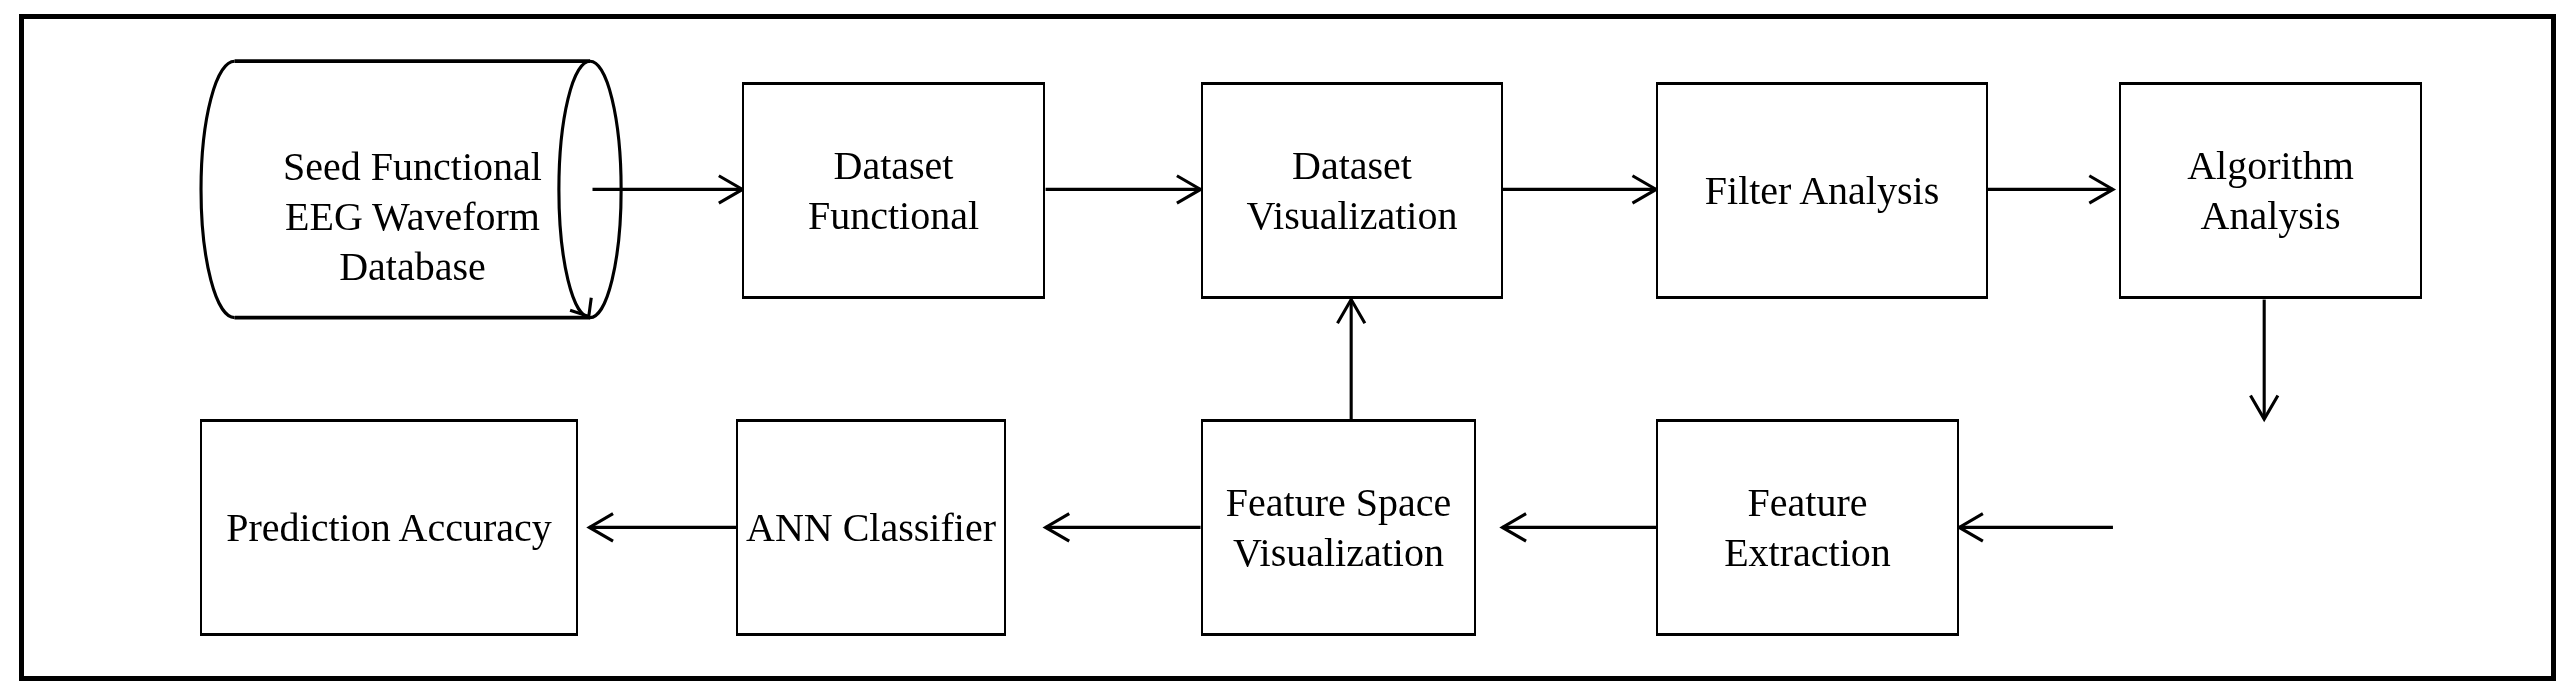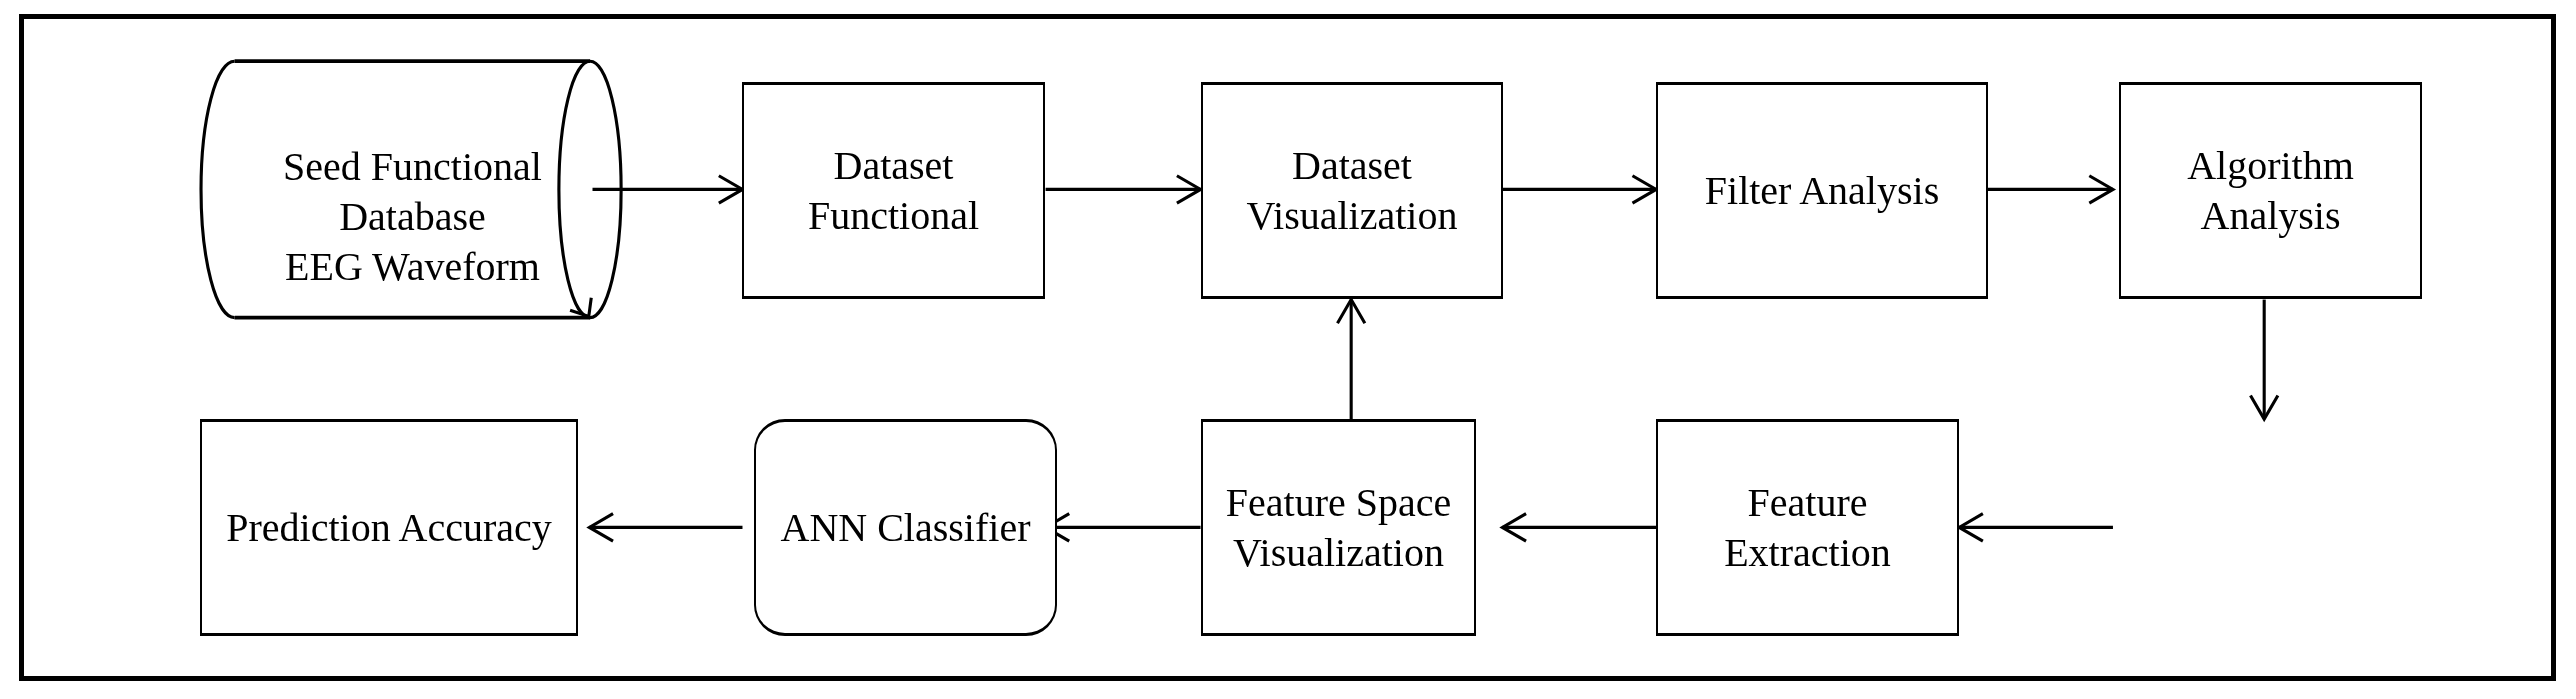--- a/index.html
+++ b/index.html
@@ -64,21 +64,21 @@
   }
   .row-top  { top: 82px; height: 217px; }
   .row-bot  { top: 419px; height: 217px; }
 
   .pos-db-label        { left: 235px;  top: 61px; width: 355px; height: 256px; }
   .pos-dataset-prep    { left: 742px; width: 303px; }
   .pos-dataset-vis     { left: 1201px; width: 302px; }
   .pos-filter-analysis { left: 1656px; width: 332px; }
   .pos-algo-analysis   { left: 2113px; width: 303px; margin-left: 6px; }
   .pos-pred-accuracy   { left: 200px;  width: 378px; justify-content: center; }
-  .pos-ann-classifier  { left: 754px; width: 303px; border-radius: 31px; }
+  .pos-ann-classifier  { left: 736px; width: 270px; }
   .pos-feat-space-vis  { left: 1201px; width: 275px; }
   .pos-feat-extract    { left: 1656px; width: 303px; }
   .pos-preprocessing   { left: 2113px; width: 303px; }
 
   svg .stroke {
     stroke: #000000;
     fill: none;
   }
 </style>
 </head>
@@ -144,22 +144,22 @@
     </g>
 
     <g>
       <path class="stroke" stroke-width="5" d="M 2171 673 V 481"></path>
       <polyline class="stroke" stroke-width="5" points="2149,519 2171,481 2193,519"></polyline>
     </g>
   </svg>
 
   <div class="node cyl-label pos-db-label">
     <span class="line">Seed Functional</span>
+    <span class="line">EEG Waveform</span>
     <span class="line">Database</span>
-    <span class="line">EEG Waveform</span>
   </div>
 
   <div class="node rect row-top pos-dataset-prep">
     <span class="line">Dataset</span>
     <span class="line">Functional</span>
   </div>
 
   <div class="node rect row-top pos-dataset-vis">
     <span class="line">Dataset</span>
     <span class="line">Visualization</span>

